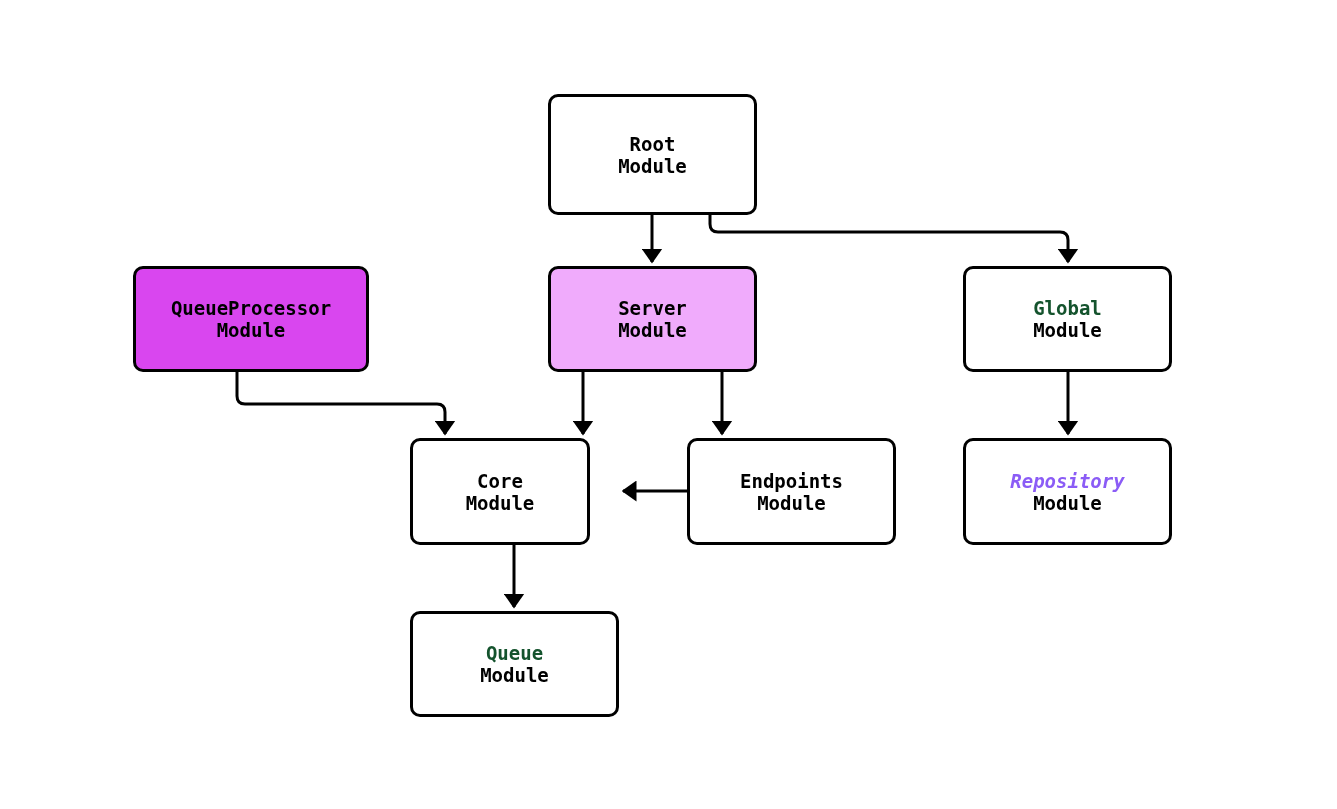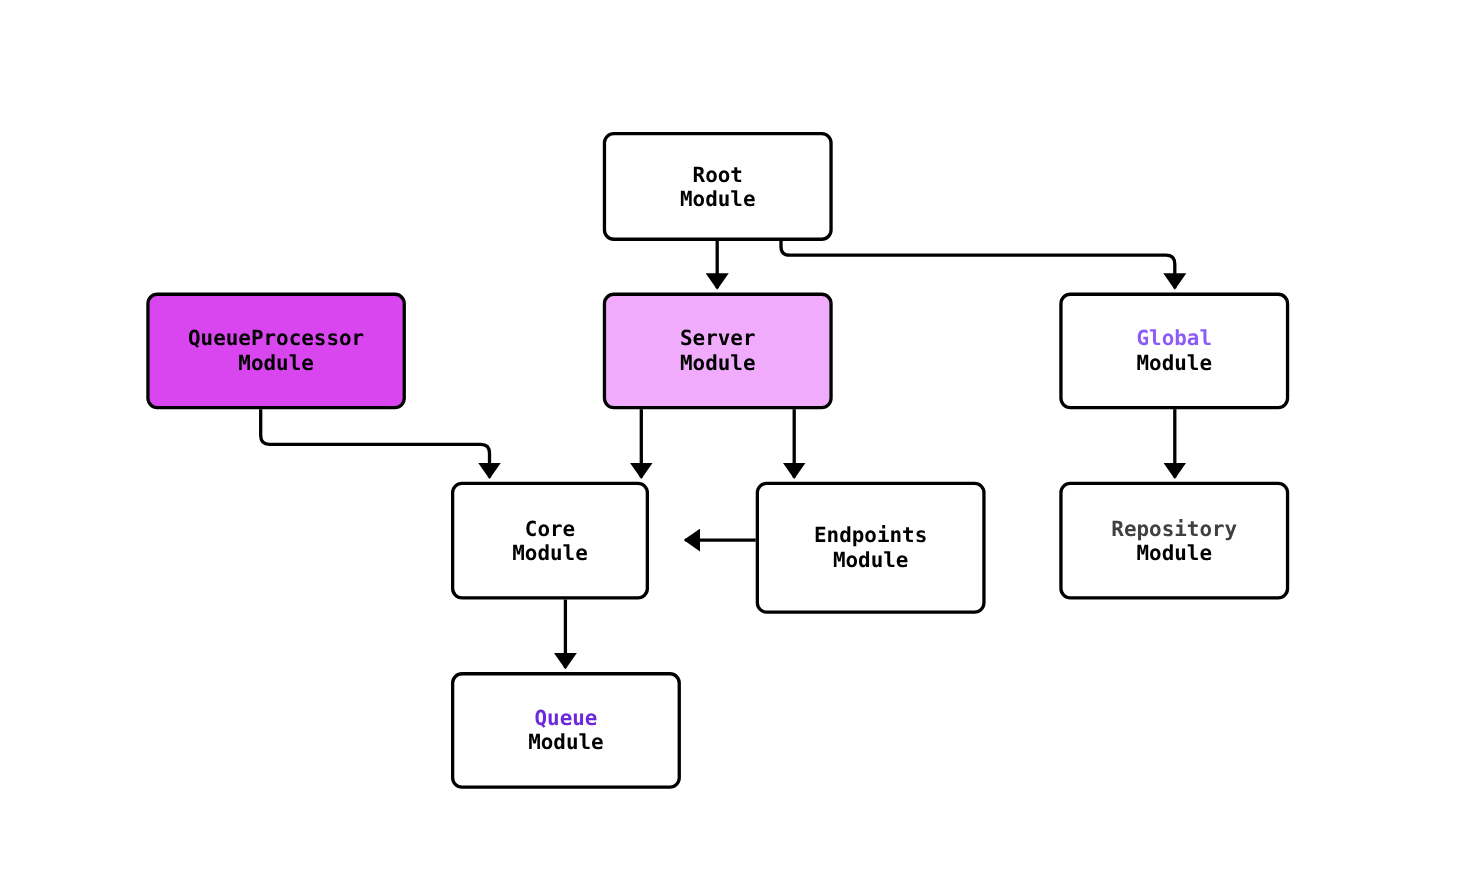--- a/index.html
+++ b/index.html
@@ -65,46 +65,46 @@
   <path d="M652,197 L652,262" fill="none" stroke="#000000" stroke-width="3" marker-end="url(#arrow)"></path>
       <path d="M710,197 L710,224 Q710,232 718,232 L1060,232 Q1068,232 1068,240 L1068,262" fill="none" stroke="#000000" stroke-width="3" marker-end="url(#arrow)"></path>
       <path d="M237,372 L237,396 Q237,404 245,404 L437,404 Q445,404 445,412 L445,434" fill="none" stroke="#000000" stroke-width="3" marker-end="url(#arrow)"></path>
       <path d="M583,372 L583,434" fill="none" stroke="#000000" stroke-width="3" marker-end="url(#arrow)"></path>
       <path d="M722,372 L722,434" fill="none" stroke="#000000" stroke-width="3" marker-end="url(#arrow)"></path>
       <path d="M687,491 L623,491" fill="none" stroke="#000000" stroke-width="3" marker-end="url(#arrow)"></path>
       <path d="M1068,372 L1068,434" fill="none" stroke="#000000" stroke-width="3" marker-end="url(#arrow)"></path>
       <path d="M514,545 L514,607" fill="none" stroke="#000000" stroke-width="3" marker-end="url(#arrow)"></path>
     </svg>
   <div class="node-layer">
-      <div class="node" style="left: 548px; top: 94px; width: 209px; height: 99px; background: rgb(255, 255, 255); border-color: rgb(0, 0, 0); margin-top: 26px;">
+      <div class="node" style="left: 548px; top: 94px; width: 209px; height: 121px; background: rgb(255, 255, 255); border-color: rgb(0, 0, 0);">
         <div class="node-line" style="color: rgb(0, 0, 0);">Root</div>
         <div class="node-line" style="color: rgb(0, 0, 0);">Module</div>
       </div>
       <div class="node" style="left: 133px; top: 266px; width: 236px; height: 106px; background: #d946ef; border-color: rgb(0, 0, 0);">
         <div class="node-line" style="color: rgb(0, 0, 0);">QueueProcessor</div>
         <div class="node-line" style="color: rgb(0, 0, 0);">Module</div>
       </div>
       <div class="node" style="left: 548px; top: 266px; width: 209px; height: 106px; background: #f0abfc; border-color: rgb(0, 0, 0);">
         <div class="node-line" style="color: rgb(0, 0, 0);">Server</div>
         <div class="node-line" style="color: rgb(0, 0, 0);">Module</div>
       </div>
       <div class="node" style="left: 963px; top: 266px; width: 209px; height: 106px; background: rgb(255, 255, 255); border-color: rgb(0, 0, 0);">
-        <div class="node-line" style="color: #8b5cf6;">Global</div>
+        <div class="node-line" style="color: #14532d;">Global</div>
         <div class="node-line" style="color: rgb(0, 0, 0);">Module</div>
       </div>
       <div class="node" style="left: 410px; top: 438px; width: 180px; height: 107px; background: rgb(255, 255, 255); border-color: rgb(0, 0, 0);">
         <div class="node-line" style="color: rgb(0, 0, 0);">Core</div>
         <div class="node-line" style="color: rgb(0, 0, 0);">Module</div>
       </div>
-      <div class="node" style="left: 687px; top: 438px; width: 209px; height: 120px; background: rgb(255, 255, 255); border-color: rgb(0, 0, 0);">
+      <div class="node" style="left: 687px; top: 438px; width: 209px; height: 107px; background: rgb(255, 255, 255); border-color: rgb(0, 0, 0);">
         <div class="node-line" style="color: rgb(0, 0, 0);">Endpoints</div>
         <div class="node-line" style="color: rgb(0, 0, 0);">Module</div>
       </div>
       <div class="node" style="left: 963px; top: 438px; width: 209px; height: 107px; background: rgb(255, 255, 255); border-color: rgb(0, 0, 0);">
-        <div class="node-line" style="color: #404040;">Repository</div>
+        <div class="node-line" style="color: #8b5cf6; font-style: italic;">Repository</div>
         <div class="node-line" style="color: rgb(0, 0, 0);">Module</div>
       </div>
       <div class="node" style="left: 410px; top: 611px; width: 209px; height: 106px; background: rgb(255, 255, 255); border-color: rgb(0, 0, 0);">
-        <div class="node-line" style="color: #6d28d9;">Queue</div>
+        <div class="node-line" style="color: #14532d;">Queue</div>
         <div class="node-line" style="color: rgb(0, 0, 0);">Module</div>
       </div>
     </div>
 </div>
 
 </body></html>

